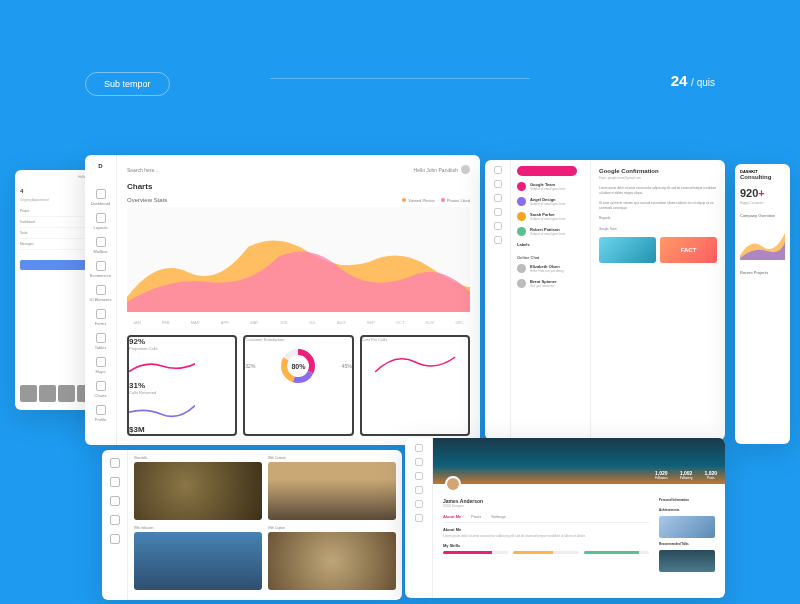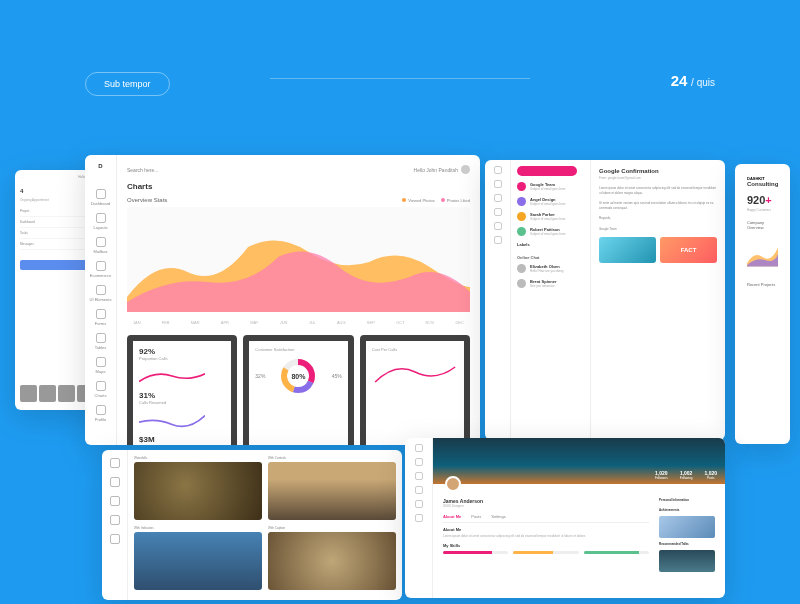--- a/index.html
+++ b/index.html
@@ -28,21 +28,21 @@
 .section-head{display:flex;justify-content:space-between;align-items:center;margin-bottom:4px}
 .section-title{font-size:6px;color:#666}
 .legend{display:flex;gap:6px;font-size:4px;color:#888}
 .legend span::before{content:'';display:inline-block;width:4px;height:4px;border-radius:50%;margin-right:2px;vertical-align:middle}
 .legend .l1::before{background:#ff9f43}
 .legend .l2::before{background:#fd7fb0}
 .chart-area{height:105px;background:#fafafa;border-radius:4px;position:relative;margin-bottom:8px}
 .wave{position:absolute;bottom:0;left:0;width:100%;height:85px}
 .axis{display:flex;justify-content:space-between;font-size:4px;color:#bbb;padding:0 6px;margin-bottom:10px}
 .stats-row{display:flex;gap:6px}
-.stat-card{flex:1;background:#fff;border:6px solid #404040;border-radius:4px;padding:6px}
+.stat-card{flex:1;background:#fff;border:2px solid #404040;border-radius:4px;}
 .stat-val{font-size:8px;font-weight:700;color:#333}
 .stat-lbl{font-size:4px;color:#999}
 .donut{width:40px;height:40px;margin:4px auto;position:relative}
 .donut-center{position:absolute;top:50%;left:50%;transform:translate(-50%,-50%);font-size:7px;font-weight:700;color:#333}
 .mini-chart{height:22px;margin-top:4px}
 .c3-left{width:26px;height:100%;float:left;border-right:1px solid #eee;padding:6px 0}
 .c3-left .ico2{width:8px;height:8px;margin:0 auto 6px;border:1px solid #ccc;border-radius:2px}
 .c3-mid{width:80px;height:100%;float:left;border-right:1px solid #eee;padding:6px}
 .c3-right{margin-left:106px;padding:8px}
 .compose-btn{width:60px;height:10px;background:#ec1e79;border-radius:10px;margin-bottom:6px}
@@ -53,21 +53,21 @@
 .mail-sub{font-size:3px;color:#aaa}
 .c3-title{font-size:6px;font-weight:600;color:#333;margin-bottom:2px}
 .c3-sub{font-size:3px;color:#aaa;margin-bottom:6px}
 .c3-body{font-size:3px;color:#888;line-height:1.5;margin-bottom:6px}
 .c3-images{display:flex;gap:4px;margin-top:6px}
 .c3-img{flex:1;height:26px;border-radius:3px}
 .img-a{background:linear-gradient(135deg,#6dd5ed,#2193b0)}
 .img-b{background:linear-gradient(135deg,#ff9966,#ff5e62);display:flex;align-items:center;justify-content:center;color:#fff;font-size:6px;font-weight:700}
 .chat-section{margin-top:8px}
 .chat-title{font-size:4px;color:#666;font-weight:600;margin-bottom:4px}
-.c4-inner{padding:12px}
+.c4-inner{padding:5px}
 .c4-title{font-size:6px;font-weight:600;color:#333;margin-bottom:3px}
 .c4-stat{font-size:11px;font-weight:700;color:#333}
 .c4-plus{color:#ec1e79}
 .c4-lbl{font-size:3px;color:#aaa;margin-bottom:8px}
 .c4-sub{font-size:4px;color:#666;margin-bottom:4px}
 .c4-chart{height:40px;position:relative;margin-bottom:8px}
 .gallery-grid{display:grid;grid-template-columns:1fr 1fr;gap:6px;padding:6px}
 .gallery-grid .gimg{height:58px;border-radius:3px}
 .g1{background:radial-gradient(circle at 40% 40%,#8a7545,#3d2f18)}
 .g2{background:linear-gradient(180deg,#c9a876 30%,#5a4a38)}

